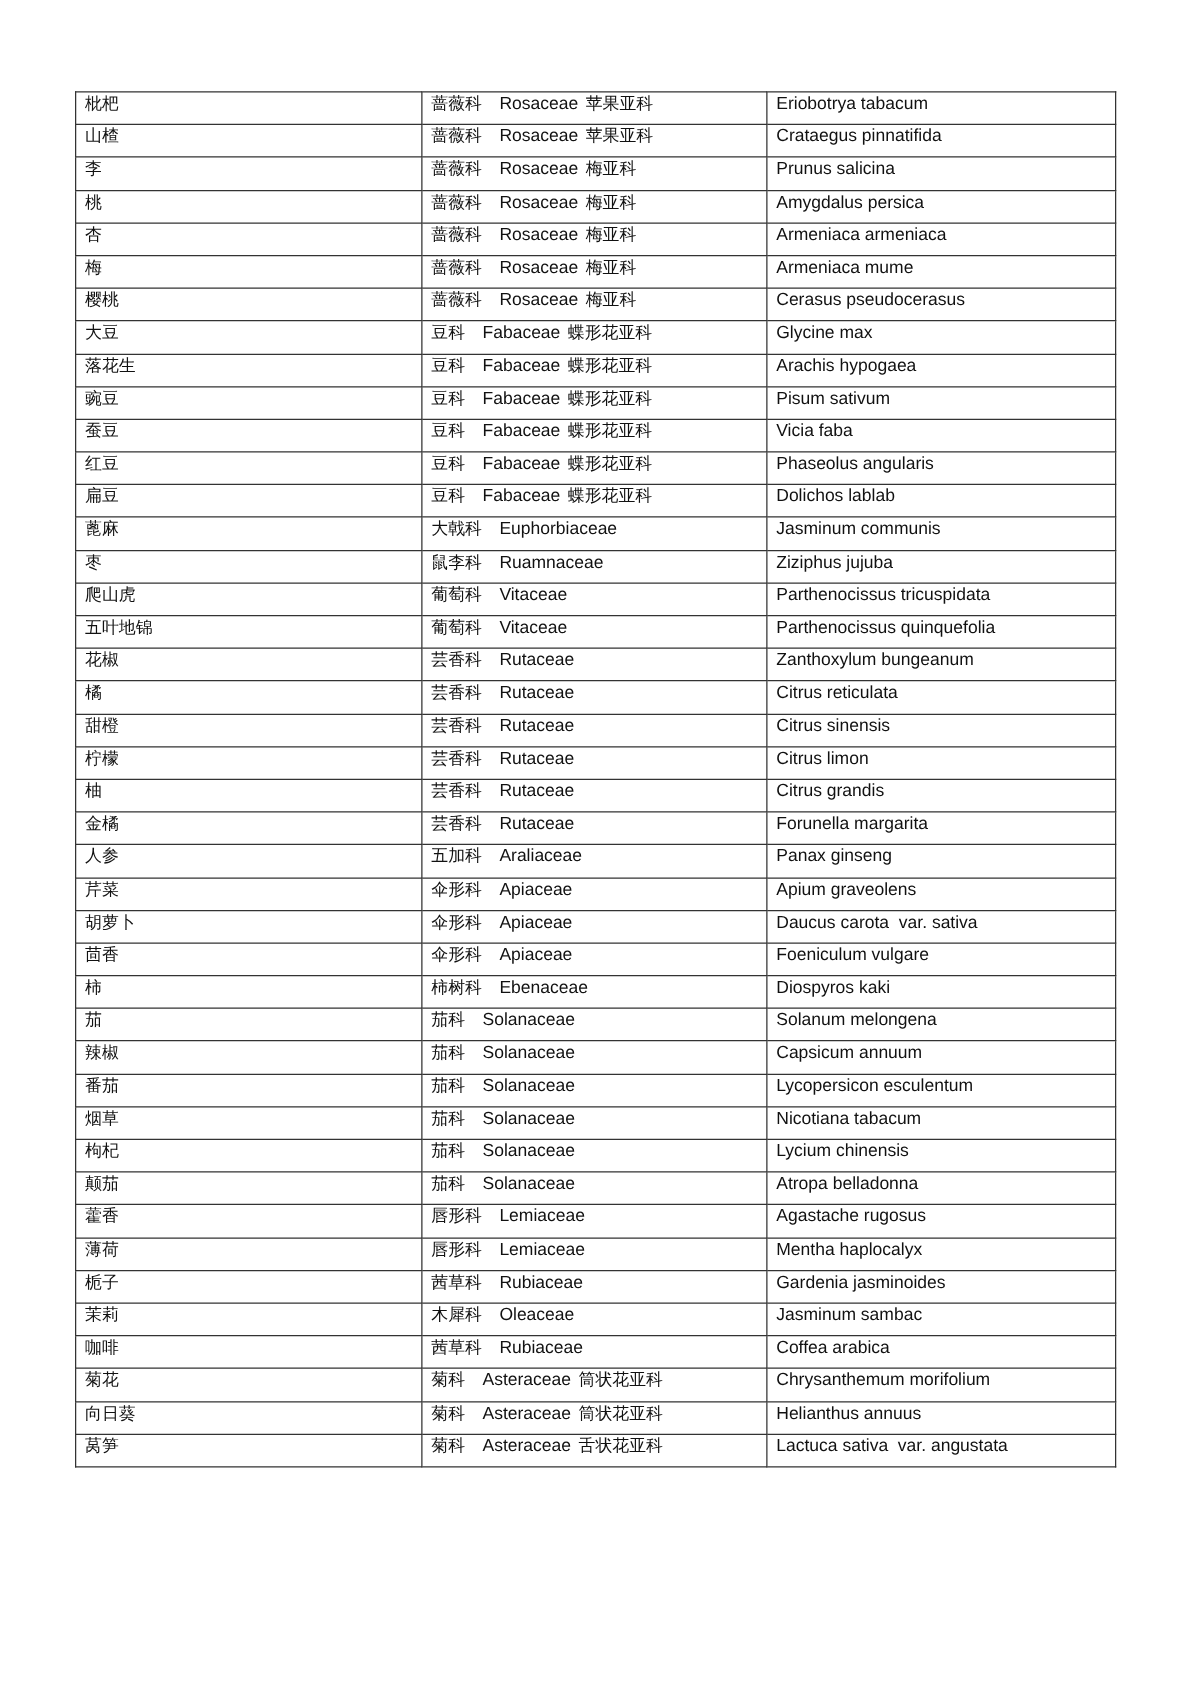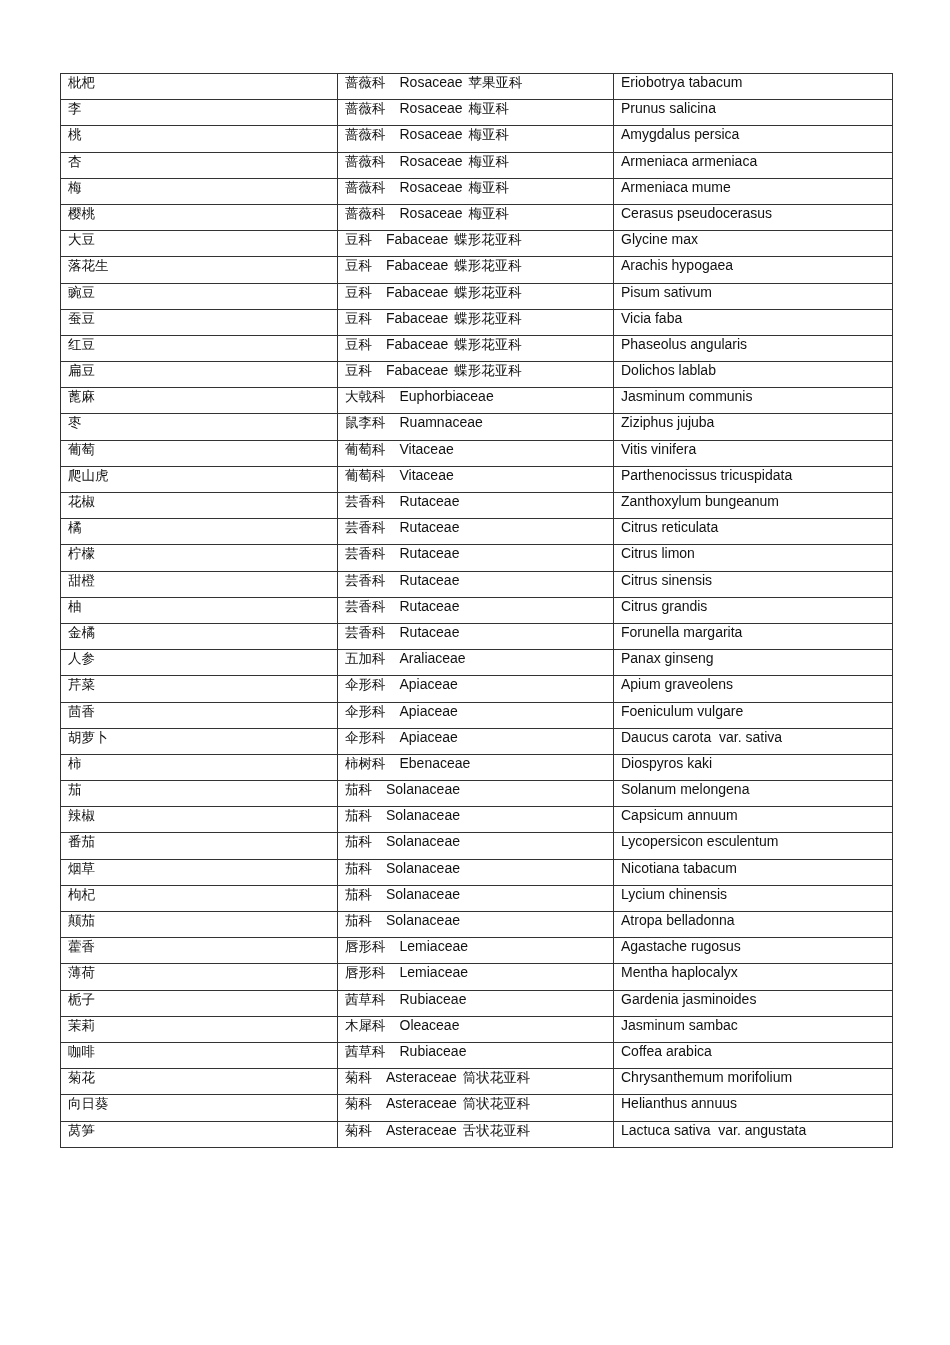--- a/index.html
+++ b/index.html
@@ -31,20 +31,25 @@
       <col class="c2">
       <col class="c3">
     </colgroup>
   <tbody id="tbody">
   <tr>
     <td><span class="cn">枇杷</span></td>
     <td><span class="cn">蔷薇科</span><span class="gap"></span><span>Rosaceae</span><span class="gap2"></span><span class="cn">苹果亚科</span></td>
     <td><span style="white-space:pre">Eriobotrya tabacum</span></td>
   </tr>
 
+  <tr>
+    <td><span class="cn">山楂</span></td>
+    <td><span class="cn">蔷薇科</span><span class="gap"></span><span>Rosaceae</span><span class="gap2"></span><span class="cn">苹果亚科</span></td>
+    <td><span style="white-space:pre">Crataegus pinnatifida</span></td>
+  </tr>
 
   <tr>
     <td><span class="cn">李</span></td>
     <td><span class="cn">蔷薇科</span><span class="gap"></span><span>Rosaceae</span><span class="gap2"></span><span class="cn">梅亚科</span></td>
     <td><span style="white-space:pre">Prunus salicina</span></td>
   </tr>
 
   <tr>
     <td><span class="cn">桃</span></td>
     <td><span class="cn">蔷薇科</span><span class="gap"></span><span>Rosaceae</span><span class="gap2"></span><span class="cn">梅亚科</span></td>
@@ -111,55 +116,55 @@
     <td><span class="cn">大戟科</span><span class="gap"></span><span>Euphorbiaceae</span><span class="gap2"></span><span class="cn"></span></td>
     <td><span style="white-space:pre">Jasminum communis</span></td>
   </tr>
 
   <tr>
     <td><span class="cn">枣</span></td>
     <td><span class="cn">鼠李科</span><span class="gap"></span><span>Ruamnaceae</span><span class="gap2"></span><span class="cn"></span></td>
     <td><span style="white-space:pre">Ziziphus jujuba</span></td>
   </tr>
 
-  <tr>
-    <td><span class="cn">葡萄</span></td>
-    <td><span class="cn">葡萄科</span><span class="gap"></span><span>Vitaceae</span><span class="gap2"></span><span class="cn"></span></td>
-    <td><span style="white-space:pre">Vitis vinifera</span></td>
-  </tr>
 
   <tr>
     <td><span class="cn">爬山虎</span></td>
     <td><span class="cn">葡萄科</span><span class="gap"></span><span>Vitaceae</span><span class="gap2"></span><span class="cn"></span></td>
     <td><span style="white-space:pre">Parthenocissus tricuspidata</span></td>
   </tr>
 
+  <tr>
+    <td><span class="cn">五叶地锦</span></td>
+    <td><span class="cn">葡萄科</span><span class="gap"></span><span>Vitaceae</span><span class="gap2"></span><span class="cn"></span></td>
+    <td><span style="white-space:pre">Parthenocissus quinquefolia</span></td>
+  </tr>
 
   <tr>
     <td><span class="cn">花椒</span></td>
     <td><span class="cn">芸香科</span><span class="gap"></span><span>Rutaceae</span><span class="gap2"></span><span class="cn"></span></td>
     <td><span style="white-space:pre">Zanthoxylum bungeanum</span></td>
   </tr>
 
   <tr>
     <td><span class="cn">橘</span></td>
     <td><span class="cn">芸香科</span><span class="gap"></span><span>Rutaceae</span><span class="gap2"></span><span class="cn"></span></td>
     <td><span style="white-space:pre">Citrus reticulata</span></td>
   </tr>
 
   <tr>
+    <td><span class="cn">甜橙</span></td>
+    <td><span class="cn">芸香科</span><span class="gap"></span><span>Rutaceae</span><span class="gap2"></span><span class="cn"></span></td>
+    <td><span style="white-space:pre">Citrus sinensis</span></td>
+  </tr>
+
+  <tr>
     <td><span class="cn">柠檬</span></td>
     <td><span class="cn">芸香科</span><span class="gap"></span><span>Rutaceae</span><span class="gap2"></span><span class="cn"></span></td>
     <td><span style="white-space:pre">Citrus limon</span></td>
-  </tr>
-
-  <tr>
-    <td><span class="cn">甜橙</span></td>
-    <td><span class="cn">芸香科</span><span class="gap"></span><span>Rutaceae</span><span class="gap2"></span><span class="cn"></span></td>
-    <td><span style="white-space:pre">Citrus sinensis</span></td>
   </tr>
 
   <tr>
     <td><span class="cn">柚</span></td>
     <td><span class="cn">芸香科</span><span class="gap"></span><span>Rutaceae</span><span class="gap2"></span><span class="cn"></span></td>
     <td><span style="white-space:pre">Citrus grandis</span></td>
   </tr>
 
 
   <tr>
@@ -174,32 +179,32 @@
     <td><span style="white-space:pre">Panax ginseng</span></td>
   </tr>
 
   <tr>
     <td><span class="cn">芹菜</span></td>
     <td><span class="cn">伞形科</span><span class="gap"></span><span>Apiaceae</span><span class="gap2"></span><span class="cn"></span></td>
     <td><span style="white-space:pre">Apium graveolens</span></td>
   </tr>
 
   <tr>
+    <td><span class="cn">胡萝卜</span></td>
+    <td><span class="cn">伞形科</span><span class="gap"></span><span>Apiaceae</span><span class="gap2"></span><span class="cn"></span></td>
+    <td><span style="white-space:pre">Daucus carota  var. sativa</span></td>
+  </tr>
+
+  <tr>
     <td><span class="cn">茴香</span></td>
     <td><span class="cn">伞形科</span><span class="gap"></span><span>Apiaceae</span><span class="gap2"></span><span class="cn"></span></td>
     <td><span style="white-space:pre">Foeniculum vulgare</span></td>
   </tr>
 
   <tr>
-    <td><span class="cn">胡萝卜</span></td>
-    <td><span class="cn">伞形科</span><span class="gap"></span><span>Apiaceae</span><span class="gap2"></span><span class="cn"></span></td>
-    <td><span style="white-space:pre">Daucus carota  var. sativa</span></td>
-  </tr>
-
-  <tr>
     <td><span class="cn">柿</span></td>
     <td><span class="cn">柿树科</span><span class="gap"></span><span>Ebenaceae</span><span class="gap2"></span><span class="cn"></span></td>
     <td><span style="white-space:pre">Diospyros kaki</span></td>
   </tr>
 
   <tr>
     <td><span class="cn">茄</span></td>
     <td><span class="cn">茄科</span><span class="gap"></span><span>Solanaceae</span><span class="gap2"></span><span class="cn"></span></td>
     <td><span style="white-space:pre">Solanum melongena</span></td>
   </tr>

